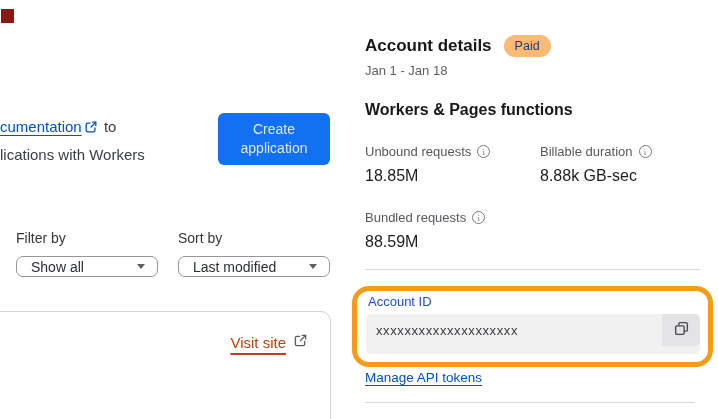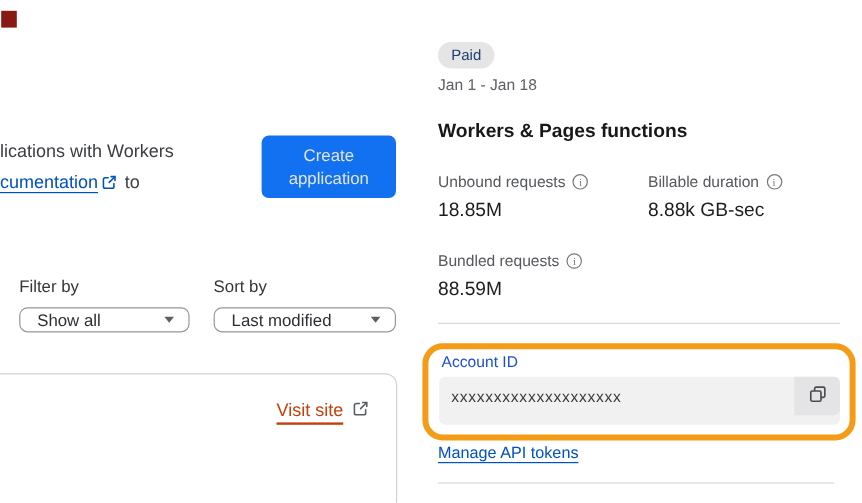--- a/index.html
+++ b/index.html
@@ -36,21 +36,21 @@
     background: #fff; border: 1px solid #d2d2d2; border-radius: 0 10px 0 0; }
   .visit-link { position: absolute; right: 22px; top: 21px; display: flex; align-items: center; gap: 7px;
     font-size: 15px; color: #c2410c; cursor: pointer; }
   .visit-link .vl-text { text-decoration: underline; text-underline-offset: 5px;
     text-decoration-thickness: 1.5px; }
 
   
   .panel { position: absolute; left: 365px; top: 0; width: 353px; height: 419px; }
   .panel-header { position: absolute; left: 0; top: 35px; display: flex; align-items: center; gap: 12px; }
   .panel-title { font-size: 17px; font-weight: bold; color: #17181a; }
-  .badge { background: #e5e5e5; color: #20406f; font-size: 12.5px; padding: 4px 11px;
+  .badge { background: #fdba74; color: #20406f; font-size: 12.5px; padding: 4px 11px;
     border-radius: 999px; }
   .date-range { position: absolute; left: 0; top: 63px; font-size: 13px; color: #5e6065; }
   .section-title { position: absolute; left: 0; top: 101px; font-size: 16px; font-weight: bold; color: #17181a; }
 
   .stat-label { font-size: 13px; color: #55585d; display: flex; align-items: center; gap: 6px; }
   .stat-value { font-size: 16px; color: #1c1d1f; }
   .info-icon { display: inline-flex; align-items: center; justify-content: center;
     width: 13px; height: 13px; border: 1px solid #77797e; border-radius: 50%;
     font-size: 9px; color: #77797e; cursor: pointer; }
   .info-icon::before { content: "i"; font-family: "Liberation Serif", serif; }
@@ -80,26 +80,26 @@
     display: flex; align-items: center; justify-content: center; }
 
   .manage-link { position: absolute; left: 0; top: 370px; font-size: 13.5px; }
 </style>
 </head>
 <body>
 
 <div class="corner-marker"></div>
 
 <div class="intro">
-  <div>lications with Workers</div>
   <div><a>cumentation</a><span class="ext-icon"><svg width="14" height="14" viewBox="0 0 16 16" fill="none" stroke="#0051c3" stroke-width="1.5" stroke-linecap="round">
           <path d="M7 3.5H4.2C3.3 3.5 2.5 4.2 2.5 5.2v6.6c0 1 .8 1.7 1.7 1.7h6.6c1 0 1.7-.8 1.7-1.7V9"></path>
           <path d="M9.8 2.5h3.7v3.7"></path>
           <path d="M13.2 2.8 8 8"></path>
         </svg></span><span> to</span></div>
+  <div>lications with Workers</div>
 </div>
 
 <button class="create-btn"><span>Create</span><br><span>application</span></button>
 
 <div class="ctl-label" style="left:16px">Filter by</div>
 <div class="ctl-label" style="left:178px">Sort by</div>
 
 <div class="select" id="filter-select">
   <span>Show all</span>
   <span class="caret"></span>
@@ -115,20 +115,21 @@
     <span><svg width="15" height="15" viewBox="0 0 16 16" fill="none" stroke="#5a5d62" stroke-width="1.4" stroke-linecap="round">
           <path d="M7 3.5H4.2C3.3 3.5 2.5 4.2 2.5 5.2v6.6c0 1 .8 1.7 1.7 1.7h6.6c1 0 1.7-.8 1.7-1.7V9"></path>
           <path d="M9.8 2.5h3.7v3.7"></path>
           <path d="M13.2 2.8 8 8"></path>
         </svg></span>
   </div>
 </div>
 
 <div class="panel">
   <div class="panel-header">
+    <span class="panel-title">Account details</span>
     <span class="badge">Paid</span>
   </div>
   <div class="date-range">Jan 1 - Jan 18</div>
   <div class="section-title">Workers &amp; Pages functions</div>
 
   <div class="stat-label" id="stat-0-label">
       <span>Unbound requests</span>
       <span class="info-icon"></span>
     </div>
   <div class="stat-value" id="stat-0-value">18.85M</div>

